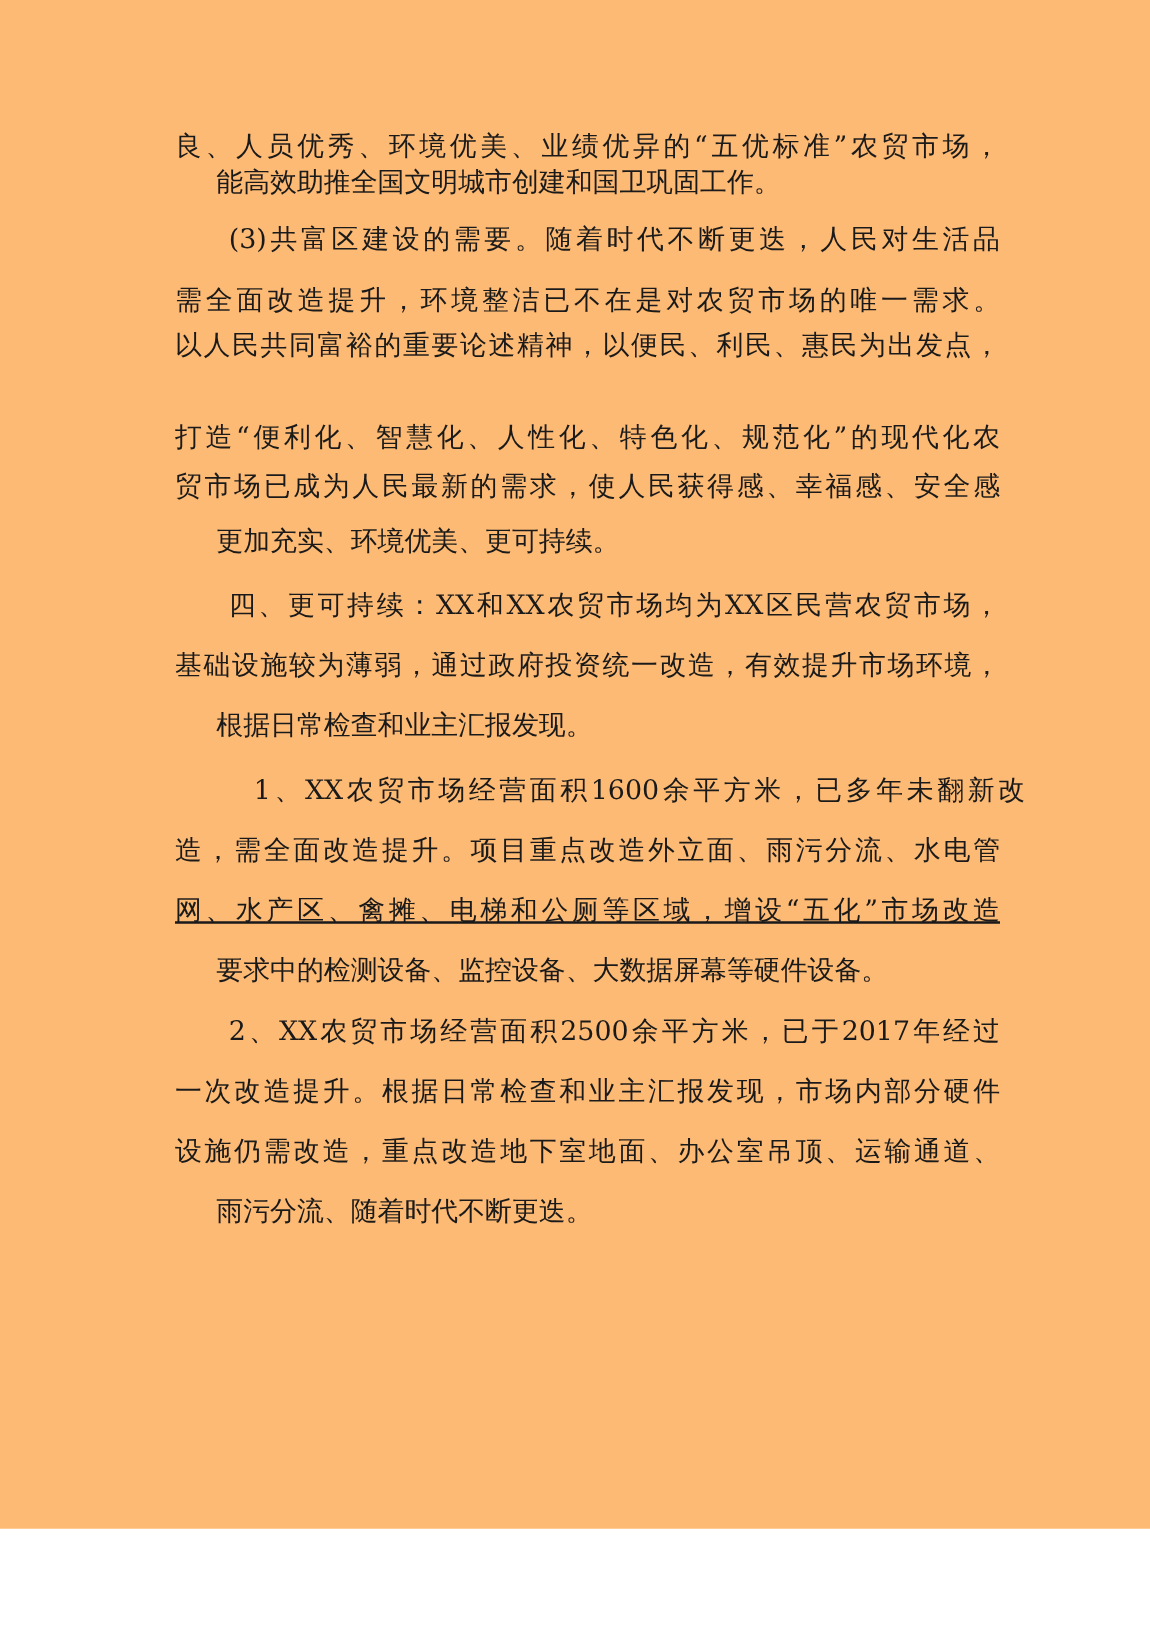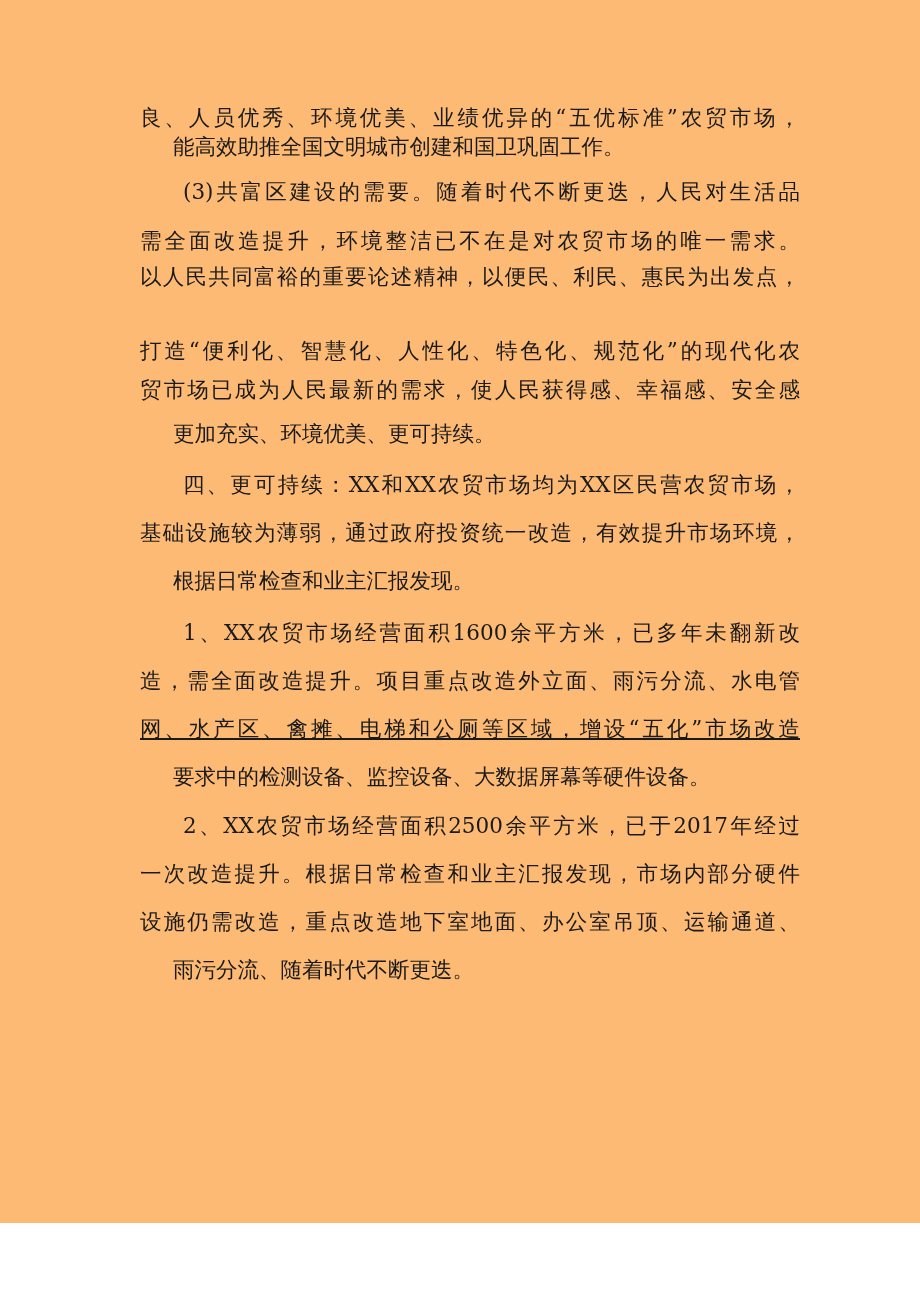--- a/index.html
+++ b/index.html
@@ -62,21 +62,21 @@
     <div class="line last" style="top:419px;">更加充实、环境优美、更可持续。</div>
   </div>
 
   <div>
     <div class="line indent" style="top:470px;">四、更可持续：XX和XX农贸市场均为XX区民营农贸市场，</div>
     <div class="line" style="top:518px;">基础设施较为薄弱，通过政府投资统一改造，有效提升市场环境，</div>
     <div class="line last" style="top:566px;">根据日常检查和业主汇报发现。</div>
   </div>
 
   <div>
-    <div class="line indent" style="top:618px;">1、XX农贸市场经营面积1600余平方米，已多年未翻新改</div>
+    <div class="line indent" style="top:618px;margin-left:20px;">1、XX农贸市场经营面积1600余平方米，已多年未翻新改</div>
     <div class="line" style="top:666px;">造，需全面改造提升。项目重点改造外立面、雨污分流、水电管</div>
     <div class="line" style="top:714px;text-decoration:underline;">网、水产区、禽摊、电梯和公厕等区域，增设“五化”市场改造</div>
     <div class="line last" style="top:762px;">要求中的检测设备、监控设备、大数据屏幕等硬件设备。</div>
   </div>
 
   <div>
     <div class="line indent" style="top:811px;">2、XX农贸市场经营面积2500余平方米，已于2017年经过</div>
     <div class="line" style="top:859px;">一次改造提升。根据日常检查和业主汇报发现，市场内部分硬件</div>
     <div class="line" style="top:907px;">设施仍需改造，重点改造地下室地面、办公室吊顶、运输通道、</div>
     <div class="line last" style="top:955px;">雨污分流、随着时代不断更迭。</div>

